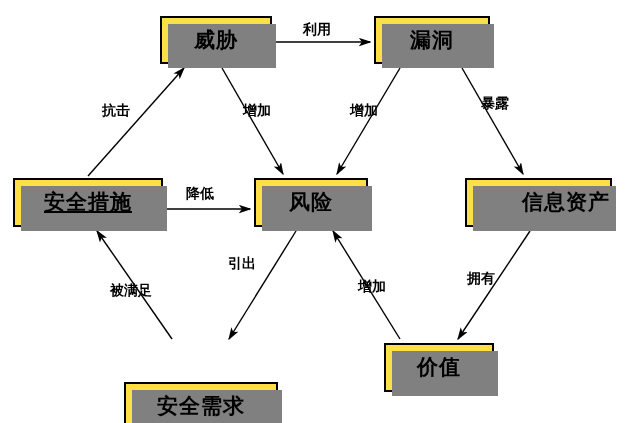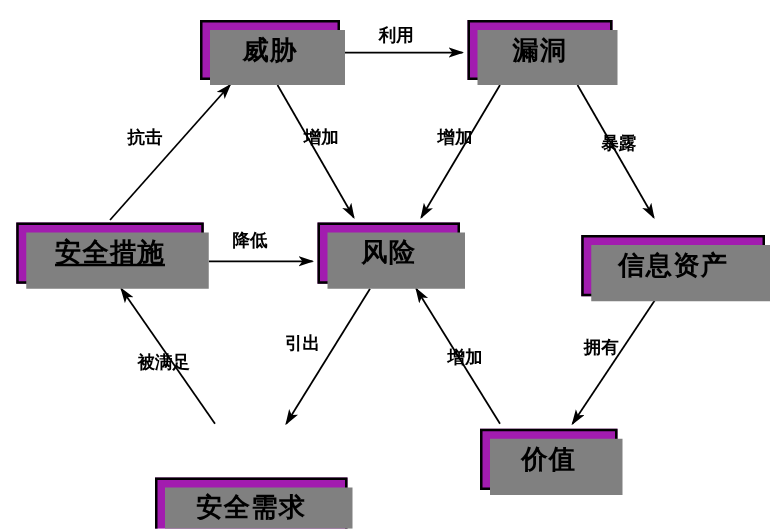--- a/index.html
+++ b/index.html
@@ -20,21 +20,21 @@
   .edge-layer {
     position: absolute;
     left: 0;
     top: 0;
     width: 626px;
     height: 423px;
   }
   .node {
     position: absolute;
     box-sizing: border-box;
-    background: #a21caf;
+    background: #fde047;
     border: 2px solid #000000;
     display: flex;
     align-items: center;
     justify-content: center;
     z-index: 5;
   }
   .node::after {
     content: "";
     position: absolute;
     left: 6px;
@@ -96,36 +96,36 @@
       </div>
       <div class="node" style="left: 374px; top: 16px; width: 116px; height: 48px;">
         <span class="node-label">漏洞</span>
       </div>
       <div class="node" style="left: 13px; top: 178px; width: 150px; height: 49px; text-decoration: underline;">
         <span class="node-label">安全措施</span>
       </div>
       <div class="node" style="left: 254px; top: 178px; width: 114px; height: 49px;">
         <span class="node-label">风险</span>
       </div>
-      <div class="node" style="left: 465px; top: 188px; width: 147px; height: 49px;">
+      <div class="node" style="left: 465px; top: 178px; width: 147px; height: 49px; justify-content: flex-end;">
         <span class="node-label">信息资产</span>
       </div>
       <div class="node" style="left: 124px; top: 343px; width: 154px; height: 49px; margin-top: 39px;">
         <span class="node-label">安全需求</span>
       </div>
       <div class="node" style="left: 384px; top: 343px; width: 110px; height: 49px;">
         <span class="node-label">价值</span>
       </div>
     </div>
   <div id="edge-labels-group">
       <div class="edge-label" style="left: 303px; top: 22px;">利用</div>
       <div class="edge-label" style="left: 102px; top: 103px;">抗击</div>
       <div class="edge-label" style="left: 243px; top: 103px;">增加</div>
       <div class="edge-label" style="left: 350px; top: 103px;">增加</div>
-      <div class="edge-label" style="left: 481px; top: 108px;">暴露</div>
+      <div class="edge-label" style="left: 481px; top: 96px;">暴露</div>
       <div class="edge-label" style="left: 186px; top: 186px;">降低</div>
       <div class="edge-label" style="left: 110px; top: 283px;">被满足</div>
-      <div class="edge-label" style="left: 228px; top: 268px;">引出</div>
+      <div class="edge-label" style="left: 228px; top: 256px;">引出</div>
       <div class="edge-label" style="left: 358px; top: 279px;">增加</div>
       <div class="edge-label" style="left: 467px; top: 271px;">拥有</div>
     </div>
 
 </div>
 
 </body></html>

